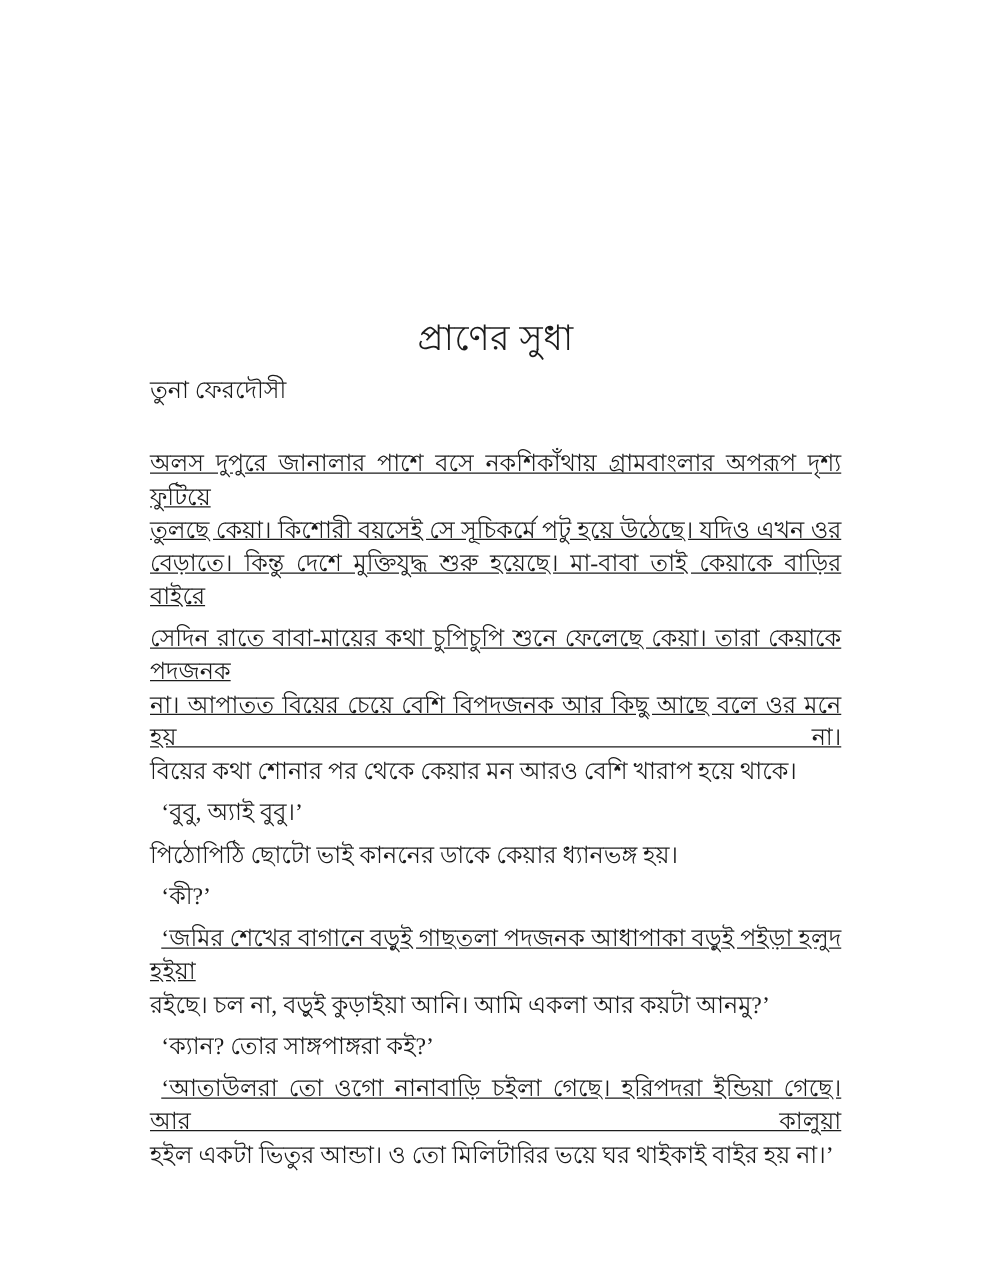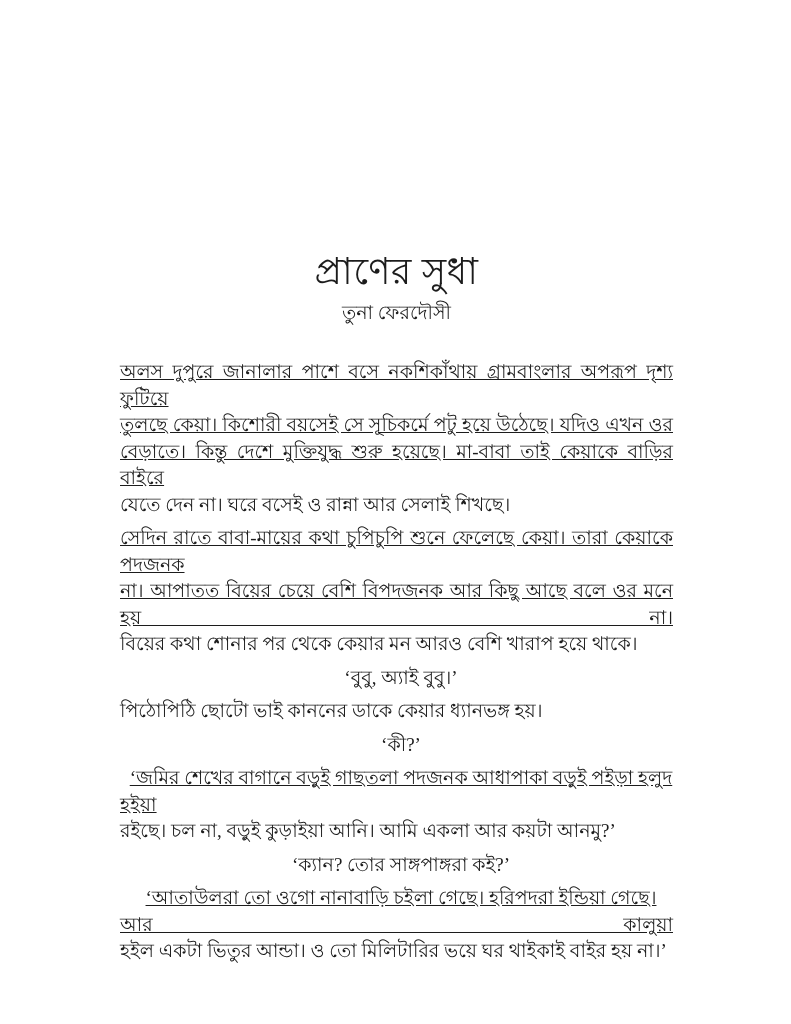--- a/index.html
+++ b/index.html
@@ -18,29 +18,29 @@
     position: relative;
     width: 791px;
     height: 1024px;
     box-sizing: border-box;
     padding-top: 253px;
   }
   .doc-title {
     width: 553px;
     margin: 0 auto 0 120px;
     text-align: center;
-    font-size: 37px;
+    font-size: 28px;
     line-height: 37px;
     font-weight: 400;
     letter-spacing: 0.5px;
   }
   .doc-author {
     width: 553px;
     margin: 10px auto 0 120px;
-    text-align: center;
+    text-align: left;
     font-size: 19px;
     line-height: 26px;
     font-weight: 400;
   }
   .text-block {
     width: 553px;
     margin-left: 120px;
     margin-top: 33px;
     font-size: 19px;
   }
@@ -54,42 +54,40 @@
   }
   
   .just {
     text-align: justify;
     text-align-last: justify;
     text-decoration: underline;
   }
   
   .ind {
     padding-left: 9px;
-    text-align: center;
   }
   .just.ind {
     padding-left: 0;
     text-indent: 9px;
   }
 </style>
 </head>
 <body>
 
 <div class="page">
 
   <h1 class="doc-title">প্রাণের সুধা</h1>
   <div class="doc-author">তুনা ফেরদৌসী</div>
 
   <div class="text-block">
 
     <div class="para">
       <div class="line just">অলস দুপুরে জানালার পাশে বসে নকশিকাঁথায় গ্রামবাংলার অপরূপ দৃশ্য ফুটিয়ে</div>
       <div class="line just">তুলছে কেয়া। কিশোরী বয়সেই সে সূচিকর্মে পটু হয়ে উঠেছে। যদিও এখন ওর</div>
       <div class="line just">বেড়াতে। কিন্তু দেশে মুক্তিযুদ্ধ শুরু হয়েছে। মা-বাবা তাই কেয়াকে বাড়ির বাইরে</div>
-      <div class="line">যেতে দেন না। ঘরে বসেই ও রান্না আর সেলাই শিখছে।</div>
     </div>
 
     <div class="para">
       <div class="line just">সেদিন রাতে বাবা-মায়ের কথা চুপিচুপি শুনে ফেলেছে কেয়া। তারা কেয়াকে পদজনক</div>
       <div class="line just">না। আপাতত বিয়ের চেয়ে বেশি বিপদজনক আর কিছু আছে বলে ওর মনে হয় না।</div>
       <div class="line">বিয়ের কথা শোনার পর থেকে কেয়ার মন আরও বেশি খারাপ হয়ে থাকে।</div>
     </div>
 
     <div class="para">
       <div class="line ind">‘বুবু, অ্যাই বুবু।’</div>

